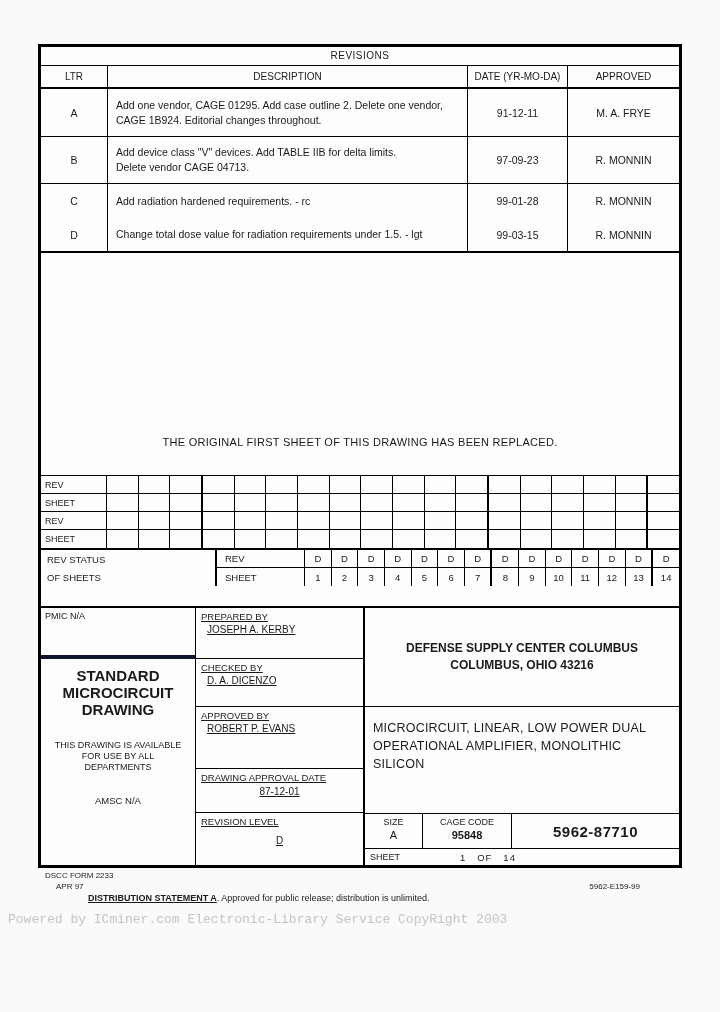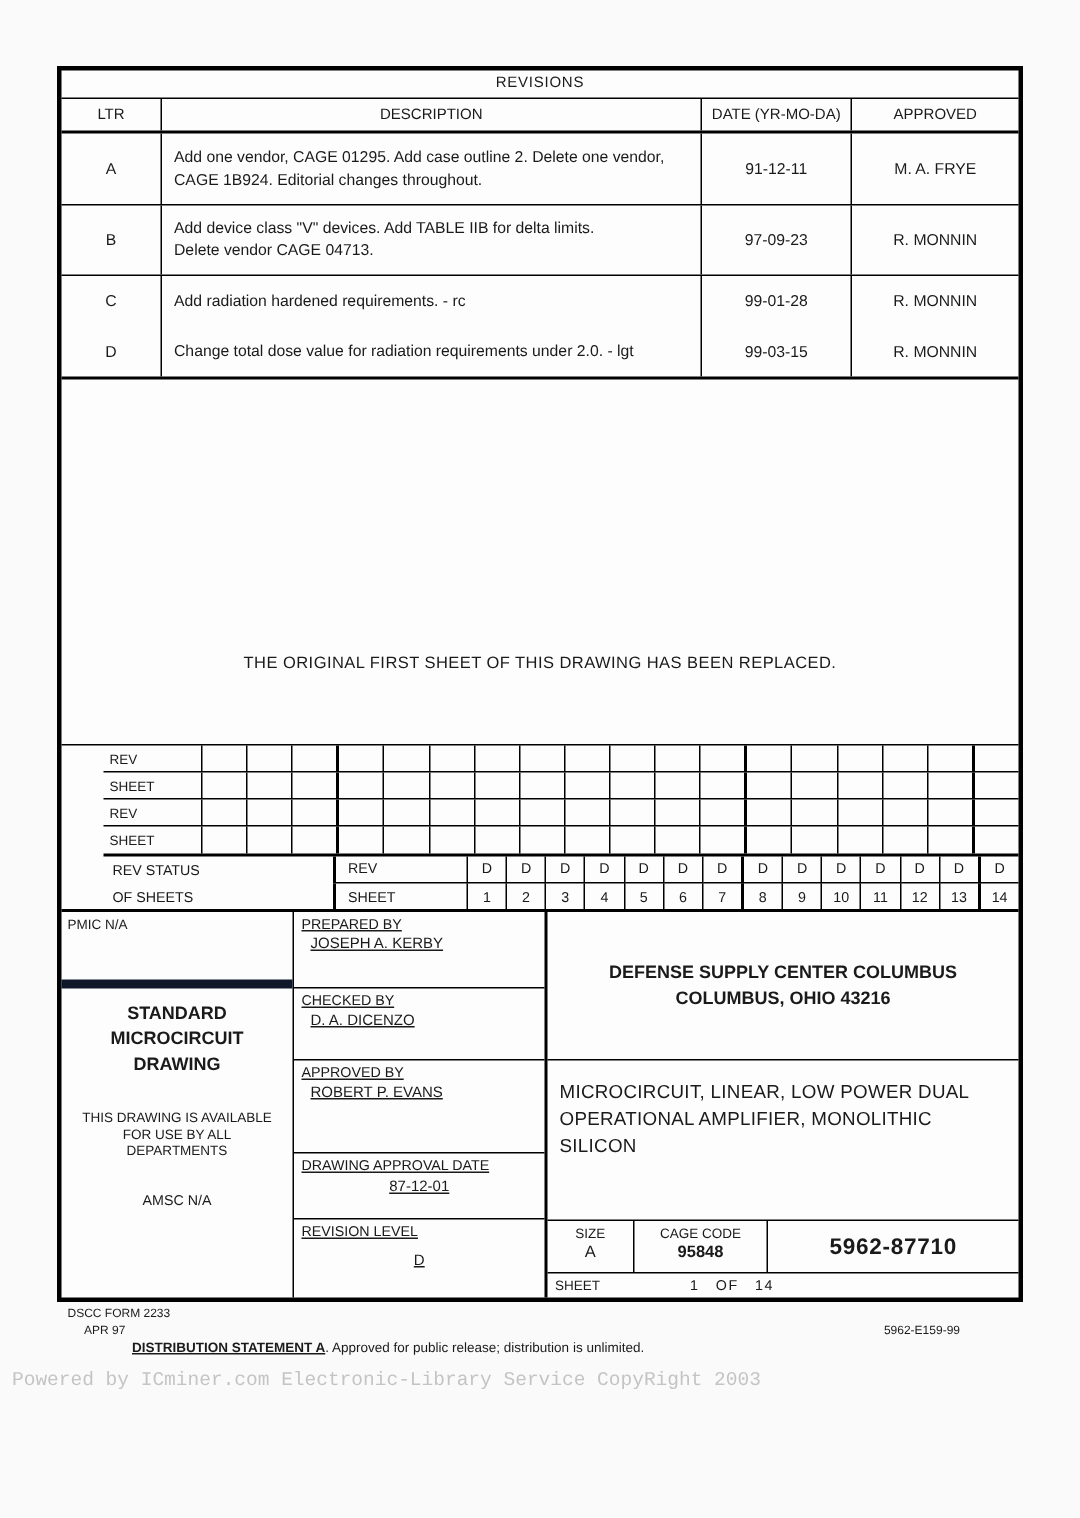--- a/index.html
+++ b/index.html
@@ -30,42 +30,42 @@
   .c-appr{flex:1;}
   .rev-head .rcell{font-size:10px;justify-content:center;padding:0;}
   .rev-row{border-bottom:1px solid #000;}
   .rev-row.no-bottom{border-bottom:none;}
   .rev-row:last-child{border-bottom:none;}
   #revision-rows{border-bottom:2px solid #000;}
   
   .notice-area{position:absolute;left:0;top:203px;width:100%;height:248px;}
   .notice-text{position:absolute;top:186px;width:100%;text-align:center;font-size:11px;letter-spacing:.3px;}
   
-  .grid-wrap{position:absolute;left:0;top:449px;width:100%;border-top:1px solid #000;box-sizing:border-box;padding-left:28px;}
+  .grid-wrap{position:absolute;left:0;top:428px;width:100%;border-top:1px solid #000;box-sizing:border-box;}
   .g-row{display:flex;height:18px;border-bottom:1px solid #000;box-sizing:border-box;}
   .g-row:last-child{border-bottom:none;}
   .g-label{width:66px;flex:none;box-sizing:border-box;border-right:1px solid #000;font-size:9px;display:flex;align-items:center;padding-left:4px;}
   .g-cell{flex:1;box-sizing:border-box;border-right:1px solid #000;display:flex;align-items:center;justify-content:center;font-size:9.5px;}
   .g-cell:last-child{border-right:none;}
   .thick-r{border-right:2px solid #000 !important;}
   .status-wrap{border-top:2px solid #000;}
   .s-row{display:flex;height:18px;box-sizing:border-box;}
-  .s-label{width:155px;flex:none;box-sizing:border-box;font-size:9.5px;display:flex;align-items:center;padding-left:6px;border-right:2px solid #000;}
+  .s-label{width:176px;flex:none;box-sizing:border-box;font-size:9.5px;display:flex;align-items:center;padding-left:6px;border-right:2px solid #000;}
   .s-sub{width:88px;flex:none;box-sizing:border-box;border-right:1px solid #000;font-size:9.5px;display:flex;align-items:center;padding-left:8px;}
   .s-cell{flex:1;box-sizing:border-box;border-right:1px solid #000;display:flex;align-items:center;justify-content:center;font-size:9.5px;}
   .s-cell:last-child{border-right:none;}
   .s-row.first .s-sub,.s-row.first .s-cell{border-bottom:1px solid #000;}
   
   .bottom{position:absolute;left:0;top:559px;width:100%;bottom:0;border-top:2px solid #000;display:flex;box-sizing:border-box;}
   .col-left{width:155px;flex:none;border-right:1px solid #000;box-sizing:border-box;display:flex;flex-direction:column;}
   .col-mid{width:169px;flex:none;border-right:2px solid #000;box-sizing:border-box;display:flex;flex-direction:column;}
   .col-right{flex:1;display:flex;flex-direction:column;box-sizing:border-box;}
-  .pmic-cell{height:51px;border-bottom:6px solid #0f172a;box-sizing:border-box;font-size:9px;padding:3px 4px;}
+  .pmic-cell{height:51px;border-bottom:4px solid #0f172a;box-sizing:border-box;font-size:9px;padding:3px 4px;}
   .left-main{flex:1;text-align:center;}
-  .smd-title{font-weight:bold;font-size:12px;line-height:17px;margin-top:8px;white-space:pre-line;}
+  .smd-title{font-weight:bold;font-size:15px;line-height:17px;margin-top:8px;white-space:pre-line;}
   .avail{font-size:9px;line-height:11px;margin-top:22px;white-space:pre-line;}
   .agencies{font-size:9px;line-height:11px;margin-top:13px;white-space:pre-line;}
   .amsc{font-size:9.5px;margin-top:22px;}
   .mid-cell{box-sizing:border-box;border-bottom:1px solid #000;padding:3px 5px;font-size:9.5px;text-decoration:underline;}
   .mid-cell .val{margin-left:6px;margin-top:2px;font-size:10px;}
   .mid-cell.c1{height:51px;}
   .mid-cell.c2{height:48px;}
   .mid-cell.c3{height:62px;}
   .mid-cell.c4{height:44px;text-align:left;}
   .mid-cell.c4 .val{text-align:center;margin:3px 0 0 0;}
@@ -124,21 +124,21 @@
           <div class="rcell c-appr">R. MONNIN</div>
         </div>
         <div class="rev-row no-bottom" style="height: 34px;">
           <div class="rcell c-ltr">C</div>
           <div class="rcell c-desc">Add radiation hardened requirements.  -  rc</div>
           <div class="rcell c-date">99-01-28</div>
           <div class="rcell c-appr">R. MONNIN</div>
         </div>
         <div class="rev-row" style="height: 33px;">
           <div class="rcell c-ltr">D</div>
-          <div class="rcell c-desc">Change total dose value for radiation requirements under 2.0.  -  lgt</div>
+          <div class="rcell c-desc">Change total dose value for radiation requirements under 1.5.  -  lgt</div>
           <div class="rcell c-date">99-03-15</div>
           <div class="rcell c-appr">R. MONNIN</div>
         </div>
       </div>
   </div>
 
   <div class="notice-area">
     <div class="notice-text">THE ORIGINAL FIRST SHEET OF THIS DRAWING HAS BEEN REPLACED.</div>
   </div>
 

